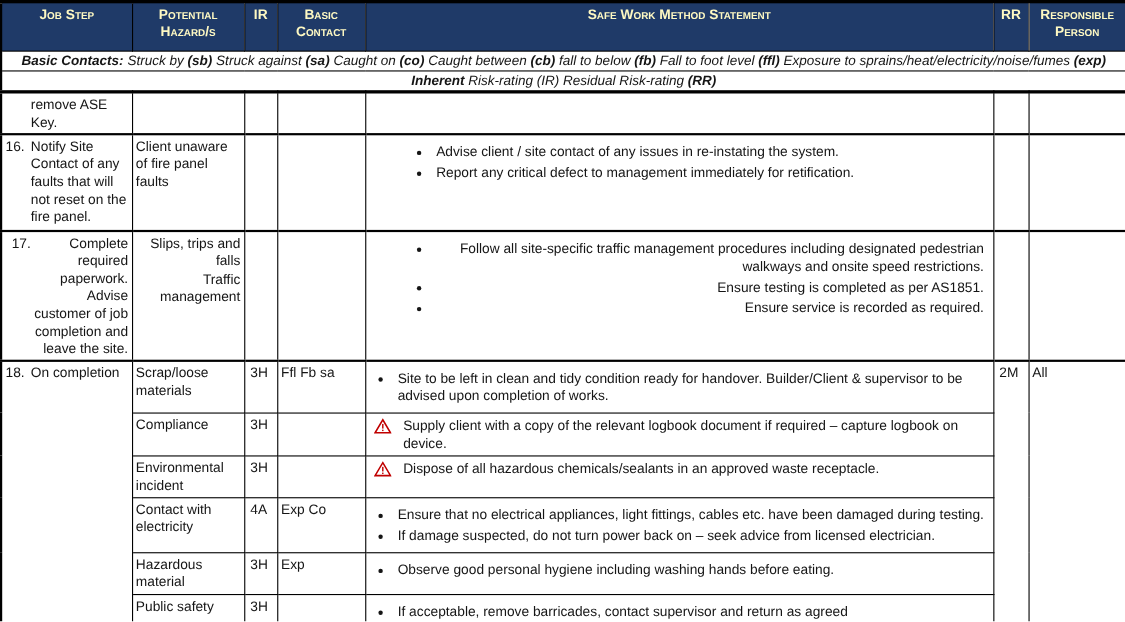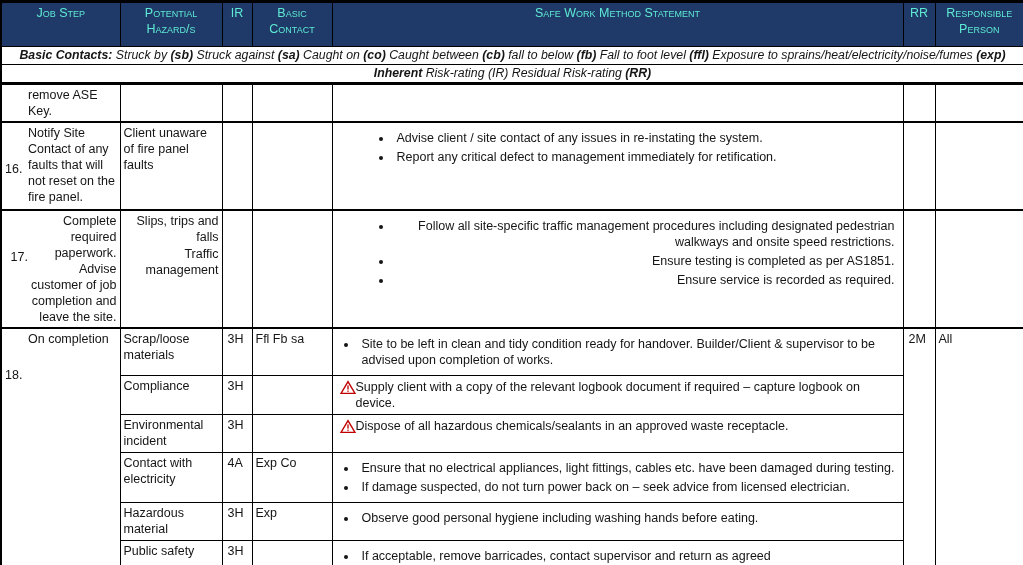--- a/index.html
+++ b/index.html
@@ -2,37 +2,37 @@
 <html><head>
 <meta charset="utf-8">
 <style>
   html,body{margin:0;padding:0;background:#ffffff;}
   .page{width:1023px;height:565px;overflow:hidden;background:#fff;}
   table.swms{width:1023px;border-collapse:collapse;table-layout:fixed;
     font-family:"Liberation Sans",sans-serif;color:#151515;}
   table.swms{border:2px solid #000;border-top:3px solid #000;border-bottom:3px solid #000;}
   .swms th,.swms td{border:1px solid #000;vertical-align:top;padding:2px 3px;
     font-size:12.5px;line-height:1.28;overflow:hidden;}
-  thead th{background:#1f3a68;color:#5eead4;font-variant:small-caps;font-weight:normal;
+  thead th{background:#1f3a68;color:#fef9c3;font-variant:small-caps;font-weight:bold;
     text-align:center;vertical-align:middle;font-size:13.5px;line-height:1.15;
     border:1px solid #8d94a4;border-top:3px solid #000;border-bottom:1px solid #000;padding:2px 2px;}
   tr.legend td{font-style:italic;text-align:center;font-size:12.3px;padding:1px 2px;line-height:1.2;vertical-align:middle;}
   tr.legend1 td{border-bottom:1px solid #000;}
   tr.legend2 td{border-bottom:3px solid #000;}
   .b{font-weight:bold;margin-top:11px;}
   tr.major td{border-bottom:2px solid #000;}
   .jobstep{display:flex;}
-  .jobstep .num{width:23px;flex:none;margin-top:36px;}
+  .jobstep .num{width:23px;flex:none;}
   .jobstep .txt{flex:1;}
   .cont{padding-left:23px;}
   ul{margin:5px;list-style:disc outside;}
   ul.deep{padding-left:52px;}
   ul.compact{padding-left:17px;}
   li{margin:0 0 3px 0;padding-left:4px;}
-  .warn{display:flex;align-items:flex-start;padding:1px 2px 0 4px;}
+  .warn{display:flex;gap:11px;align-items:flex-start;padding:1px 2px 0 4px;}
   .warn svg{flex:none;margin-top:1px;}
   td.c-ir,td.c-rr{padding-left:5px;}
   .hazline{margin-bottom:1px;}
 </style>
 </head>
 <body>
 
 <div class="page">
   <table class="swms">
     <colgroup>

